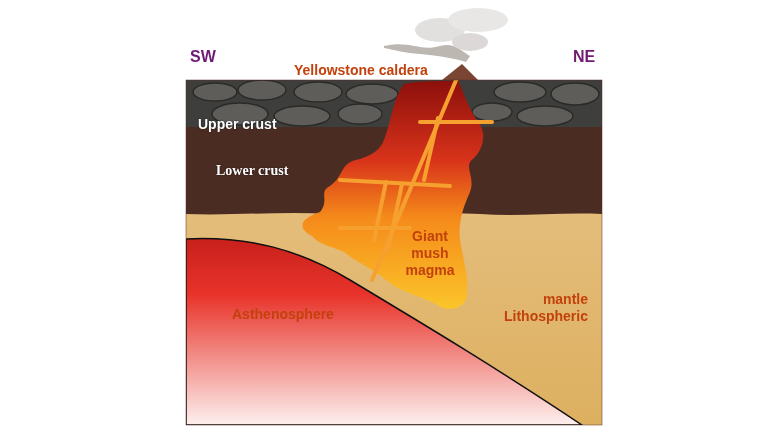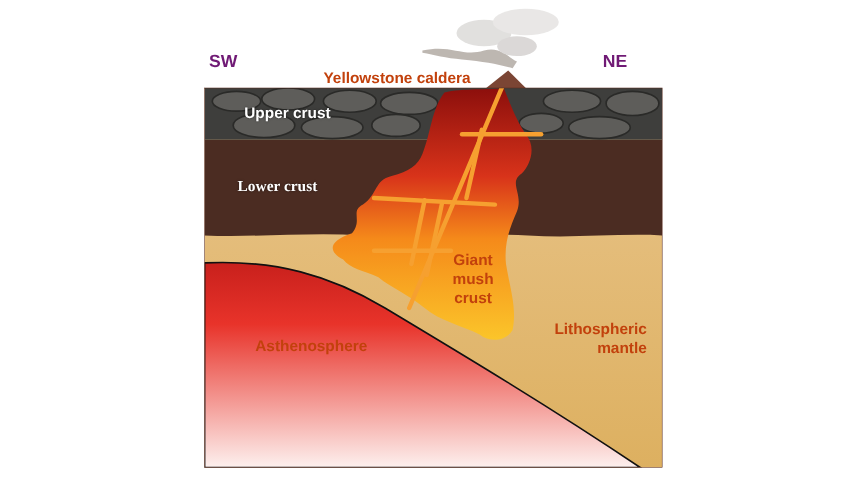--- a/index.html
+++ b/index.html
@@ -76,27 +76,27 @@
       <path d="M340 180 L450 186"></path>
       <path d="M386 182 L374 240"></path>
       <path d="M402 184 L388 250"></path>
       <path d="M340 228 L410 228"></path>
     </g>
   </g>
   <rect x="186" y="80" width="416" height="345" fill="none" stroke="#5a2c20" stroke-width="0.5"></rect>
 </svg>
 
 <div class="dir" style="left:190px;">SW</div>
-<div class="dir" style="left:548px;">NE</div>
+<div class="dir" style="left:573px;">NE</div>
 
 <div class="lbl dark" style="left:294px;top:62px;">Yellowstone caldera</div>
-<div class="lbl white" style="left:198px;top:94px;margin-left:24px;">Upper crust</div>
+<div class="lbl white" style="left:198px;top:116px;">Upper crust</div>
 <div class="lbl white" style="left:216px;top:162px;font-family:Liberation Serif, serif;">Lower crust</div>
 <div class="lbl dark" style="left:402px;top:228px;text-align:center;width:56px;">
   <div>Giant</div>
   <div>mush</div>
-  <div>crust</div>
+  <div>magma</div>
 </div>
 <div class="lbl dark" style="left:212px;top:306px;margin-left:20px;">Asthenosphere</div>
 <div class="lbl dark" style="left:490px;top:291px;text-align:right;width:98px;">
+  <div>mantle</div>
   <div>Lithospheric</div>
-  <div>mantle</div>
 </div>
 
 </body></html>

